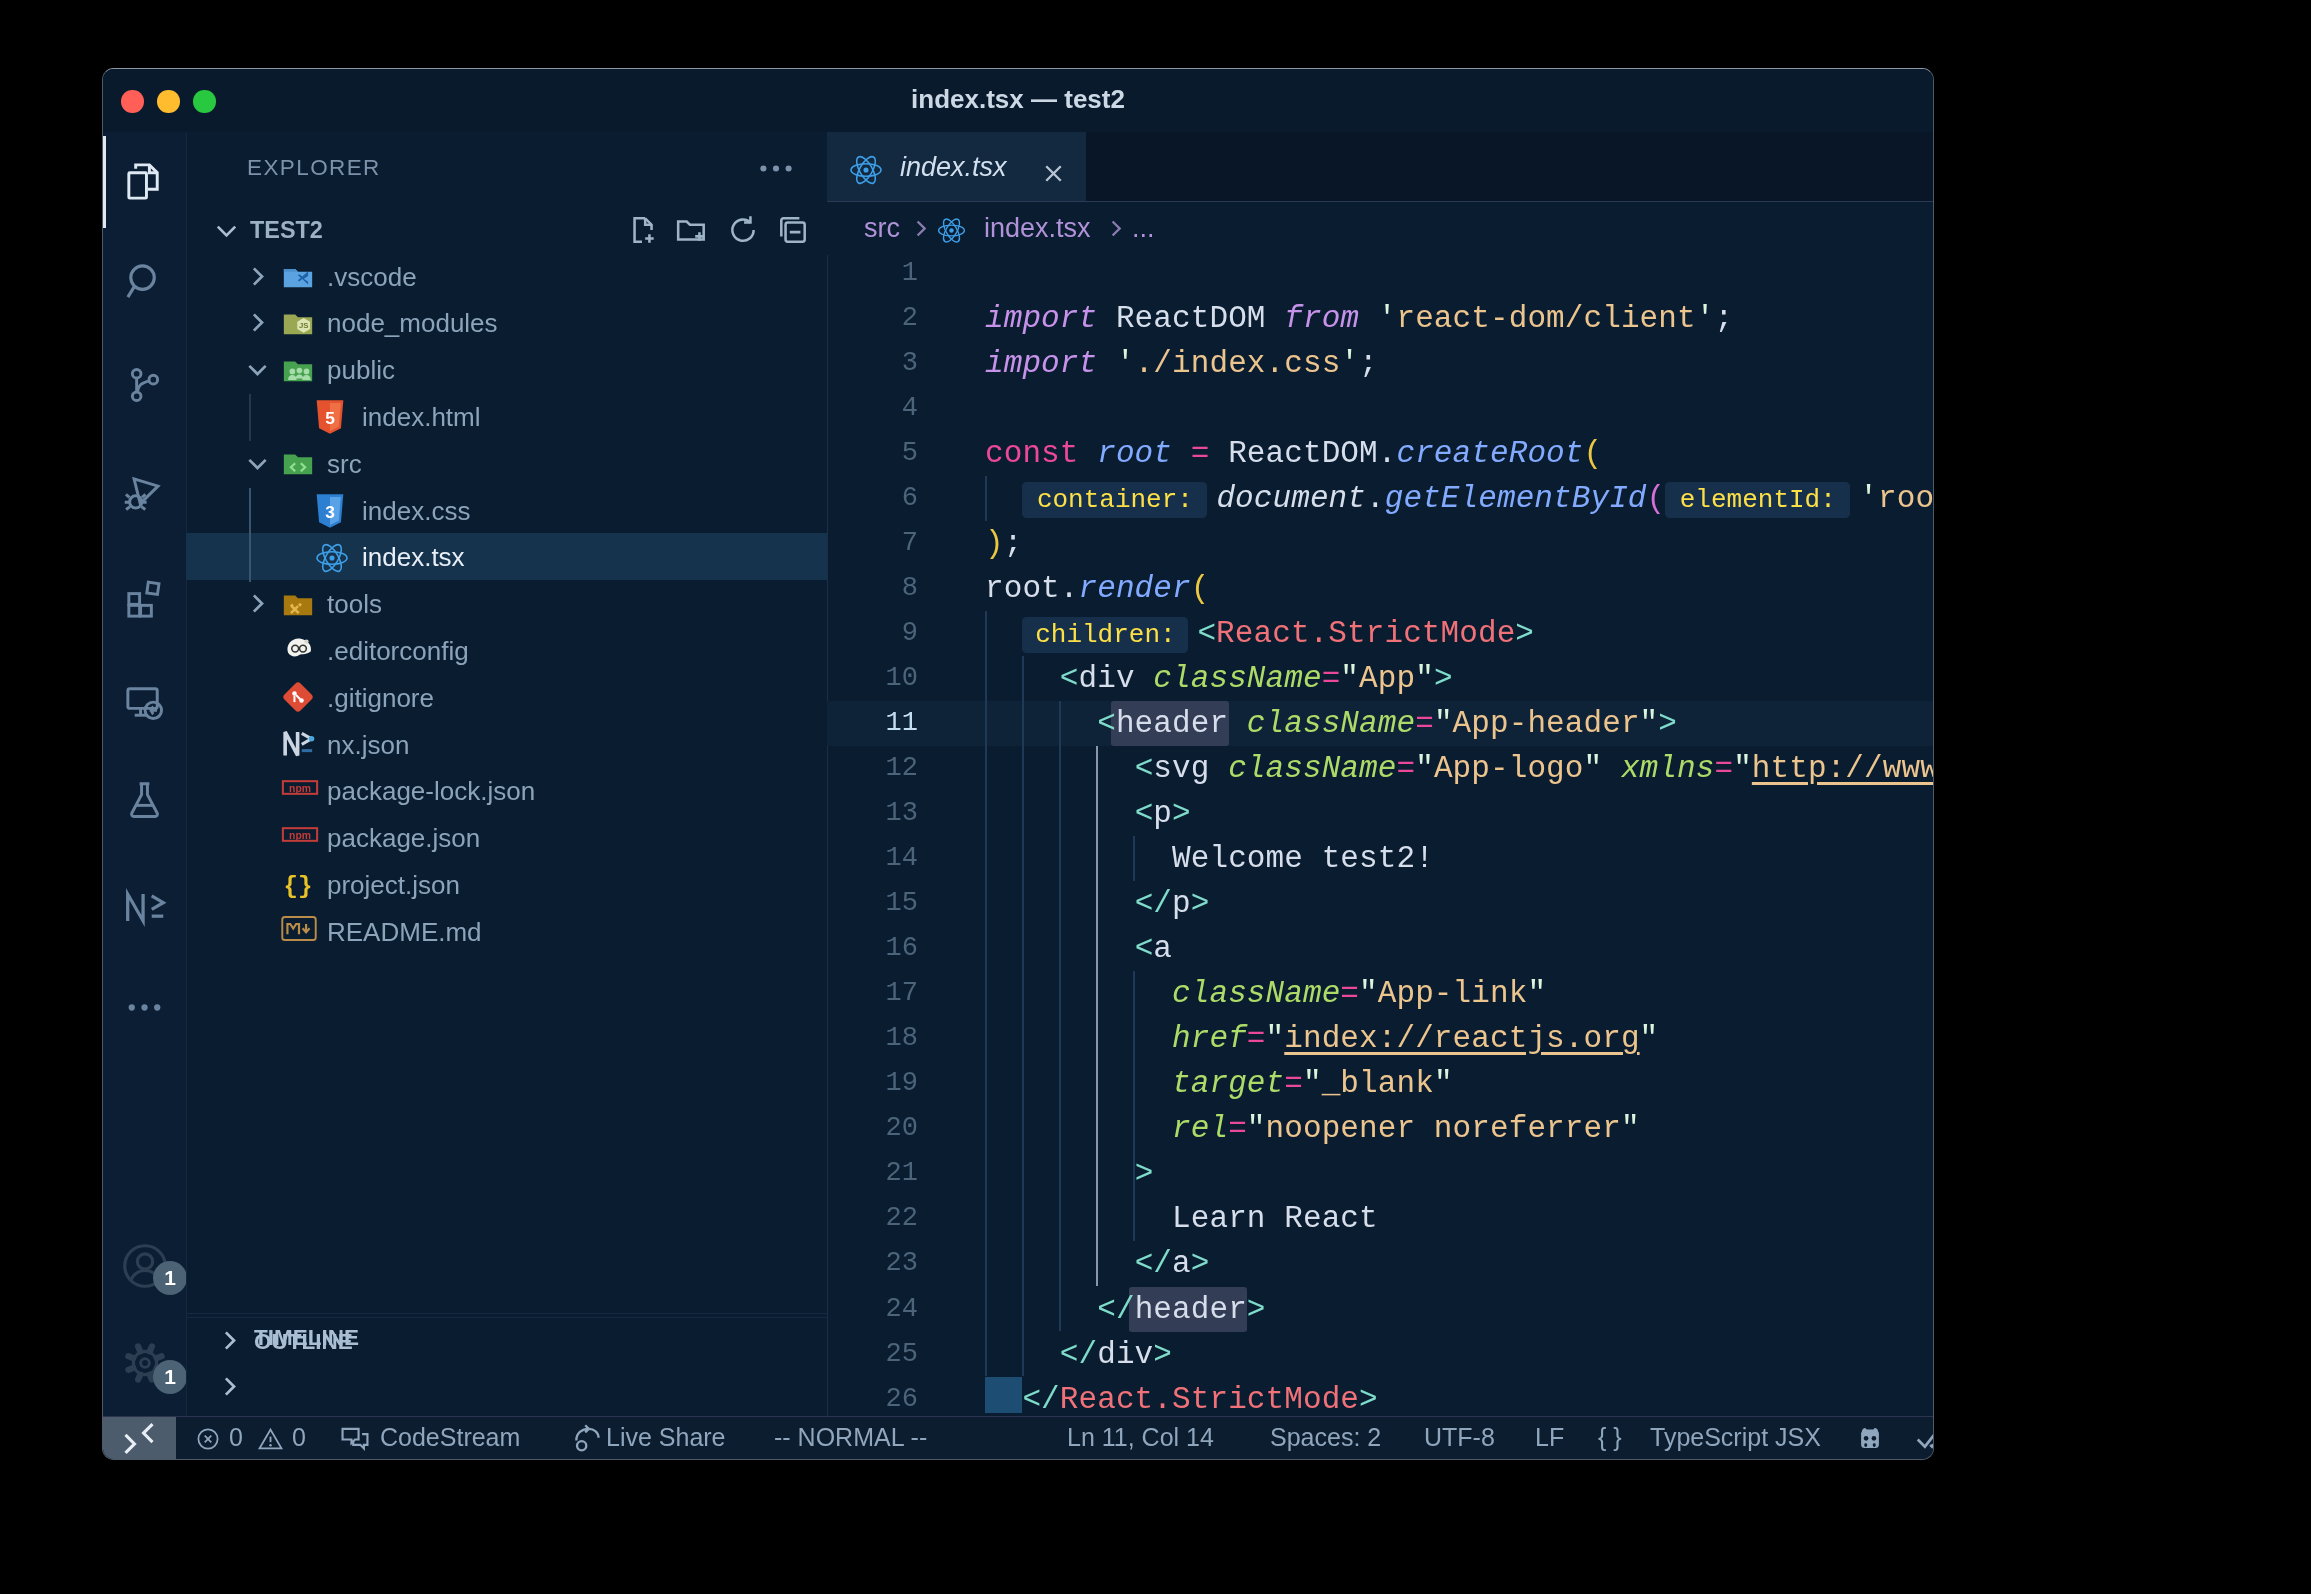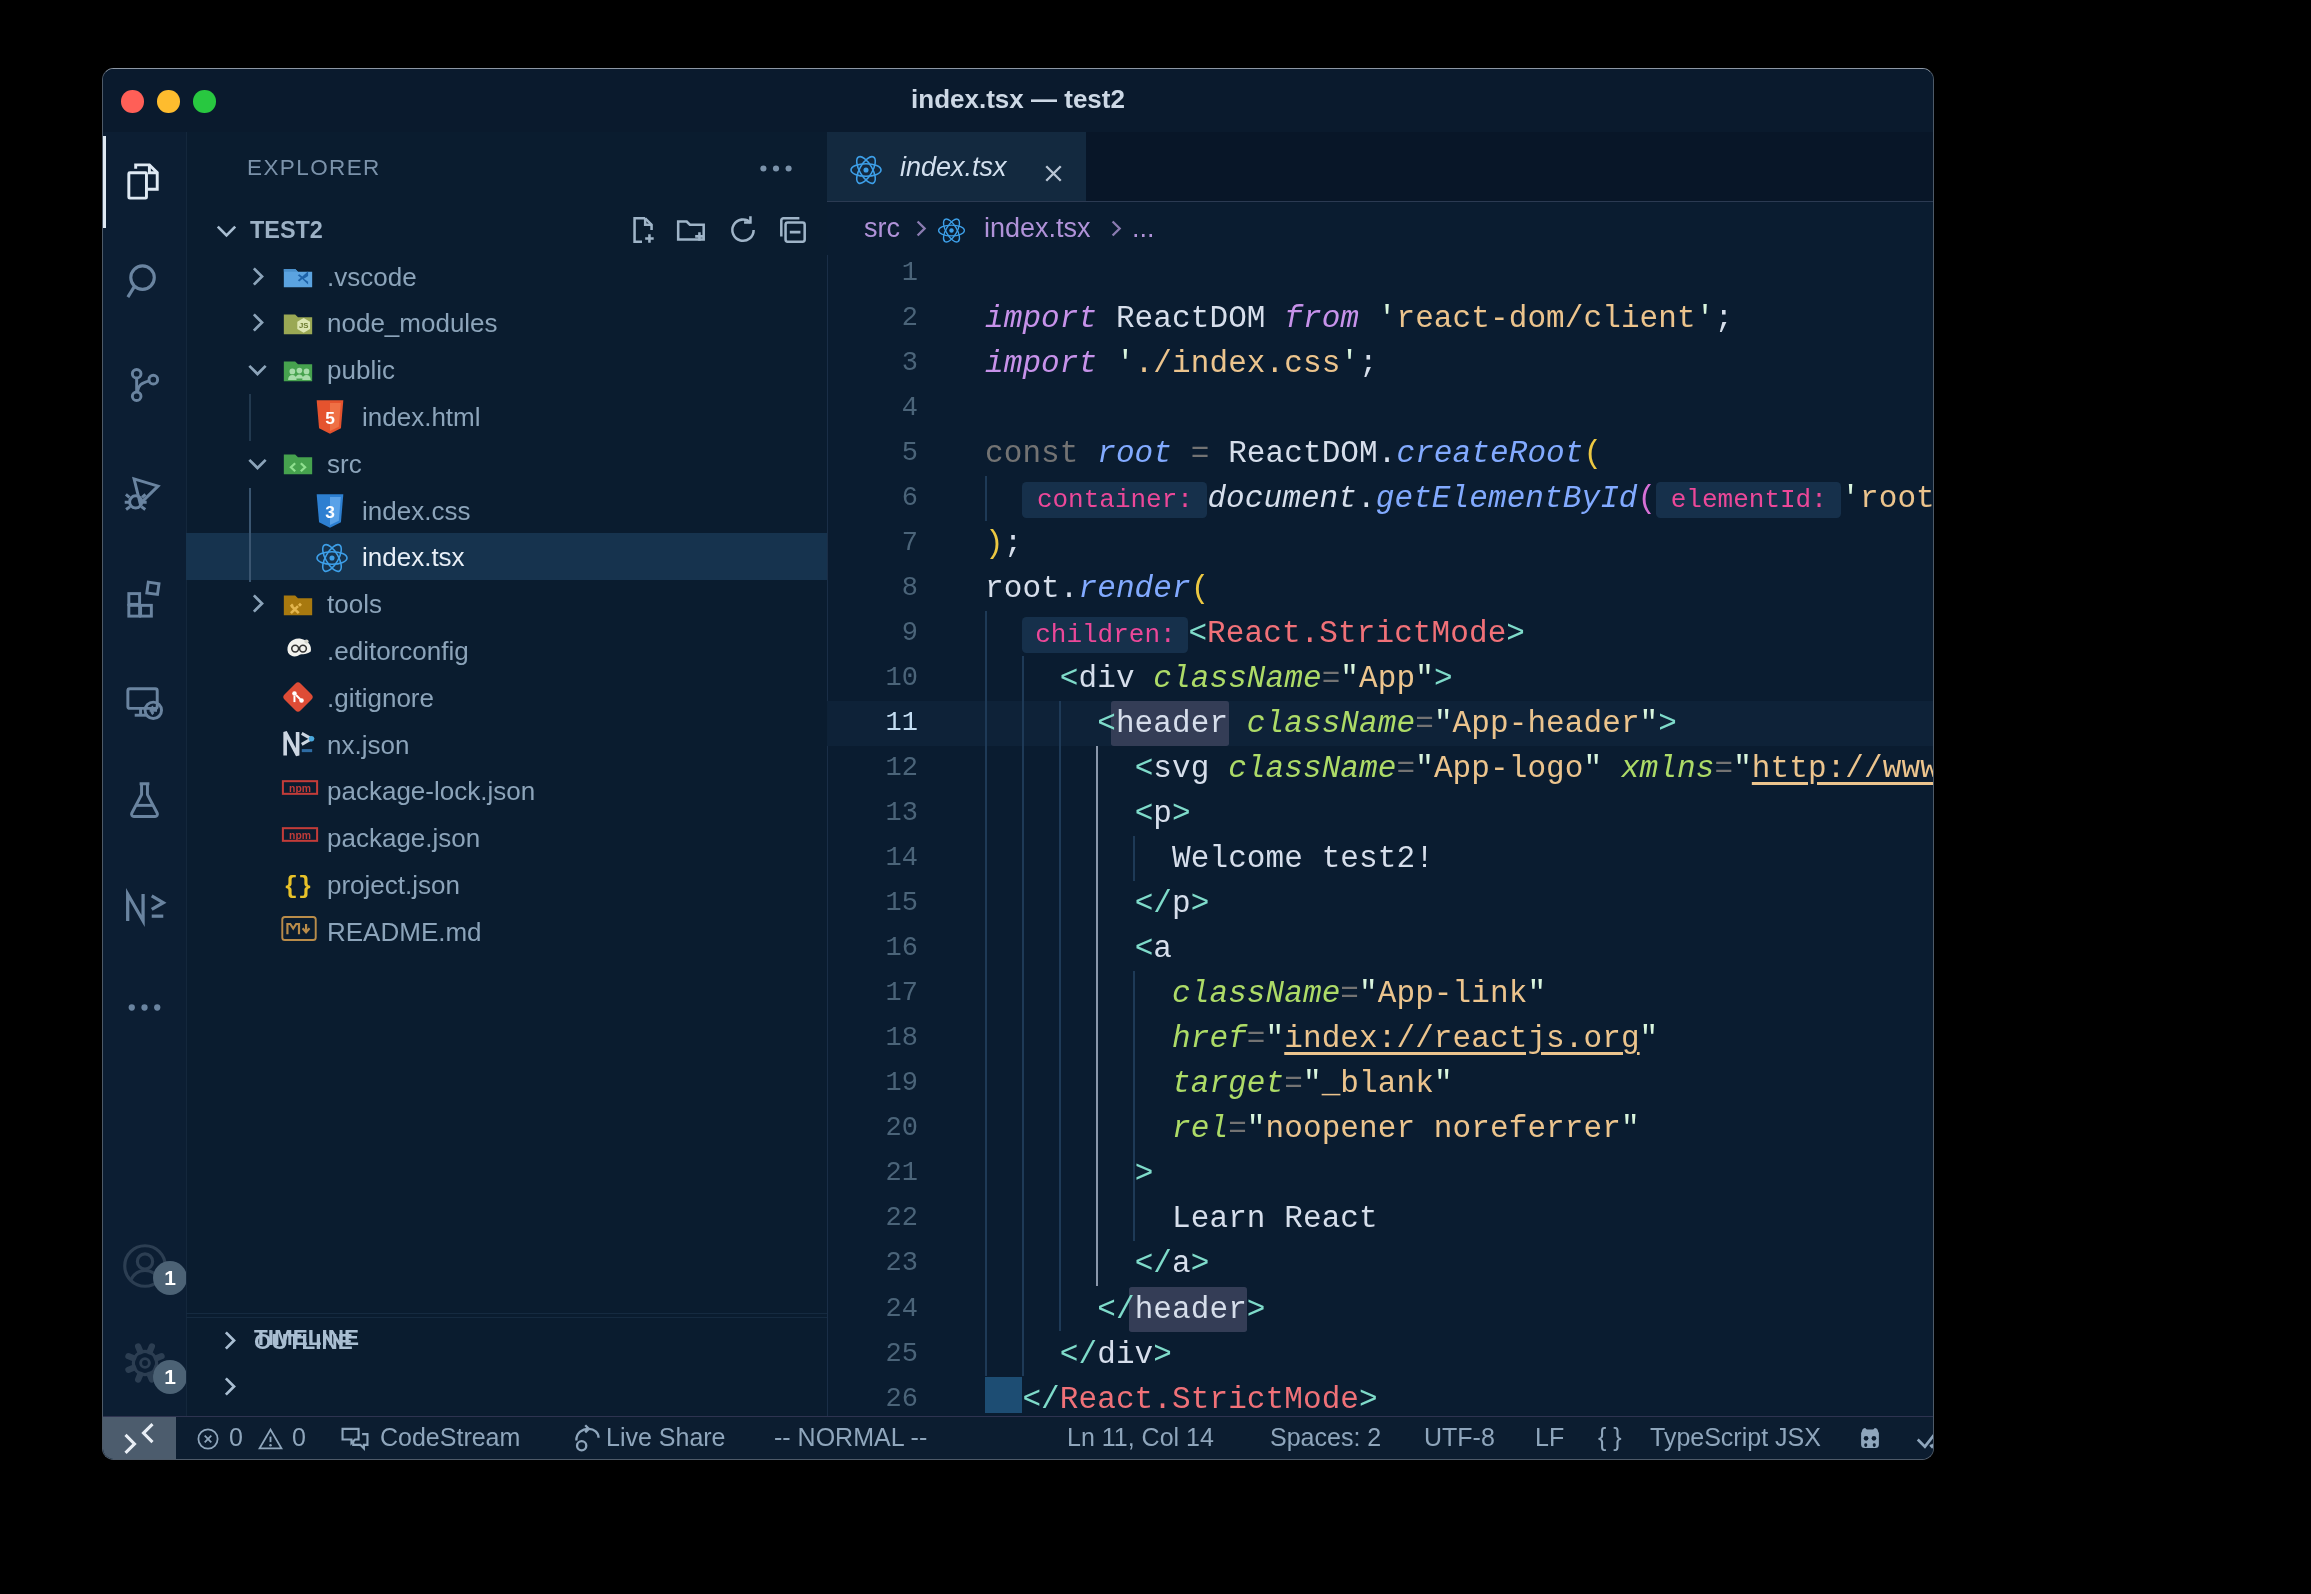--- a/index.html
+++ b/index.html
@@ -33,27 +33,27 @@
 .tab{position:absolute;left:724px;top:63px;width:259px;height:70px;background:#13293f}
 .tablbl{position:absolute;left:797px;top:63px;height:70px;line-height:70px;color:#d2dfee;
  font-size:27px;font-style:italic}
 .crumbs{position:absolute;left:724px;top:133px;width:1385px;height:53px;background:#0a1c30;
  color:#b092d8;font-size:27px;line-height:53px}
 .code{position:absolute;left:724px;top:186px;width:1385px;height:1158px;overflow:hidden}
 .cl{position:absolute;white-space:pre;font-family:"Liberation Mono",monospace;font-size:31px;
  line-height:45px;height:45px;letter-spacing:0.1px;color:#d6deeb}
 .ln{position:absolute;width:108px;text-align:right;font-family:"Liberation Mono",monospace;
  font-size:27px;line-height:45px;height:45px;color:#4b6479;letter-spacing:0}
-.k{color:#737373}.ki{color:#c792ea;font-style:italic}
+.k{color:#ec4899}.ki{color:#c792ea;font-style:italic}
 .fi{color:#82aaff;font-style:italic}.g{color:#addb67;font-style:italic}
 .s{color:#ecc48d}.q{color:#d9f5dd}.t{color:#7fdbca}.c{color:#f07178}
 .gold{color:#ecc842}.pink{color:#d670d6}.it{font-style:italic}
 .lk{color:#ecc48d;text-decoration:underline;text-underline-offset:4.5px}
-.hint{display:inline-block;background:#16304b;color:#ec4899;font-size:26px;height:36px;
- line-height:36px;border-radius:4.5px;text-align:center;vertical-align:baseline;
+.hint{display:inline-block;background:#16304b;color:#fde047;font-size:26px;height:36px;
+ line-height:36px;border-radius:4.5px;text-align:center;vertical-align:baseline;margin-right:9px;
  letter-spacing:0;font-style:normal}
 .guide{position:absolute;width:1.8px;background:#1e3a57}
 .wordhl{position:absolute;height:45px;background:#343d56;border-radius:2.7px}
 
 .status{position:absolute;left:0;top:1347px;width:2109px;height:45px;background:#0c1d30;
  border-top:1.8px solid #2e3350;color:#8fa6bc;font-size:24px}
 .si{position:absolute;top:0;height:43px;line-height:43px;white-space:pre;color:#8fa6bc;font-size:25px}
 </style></head><body>
 <div class="win">
 <div class="titlebar"></div>

